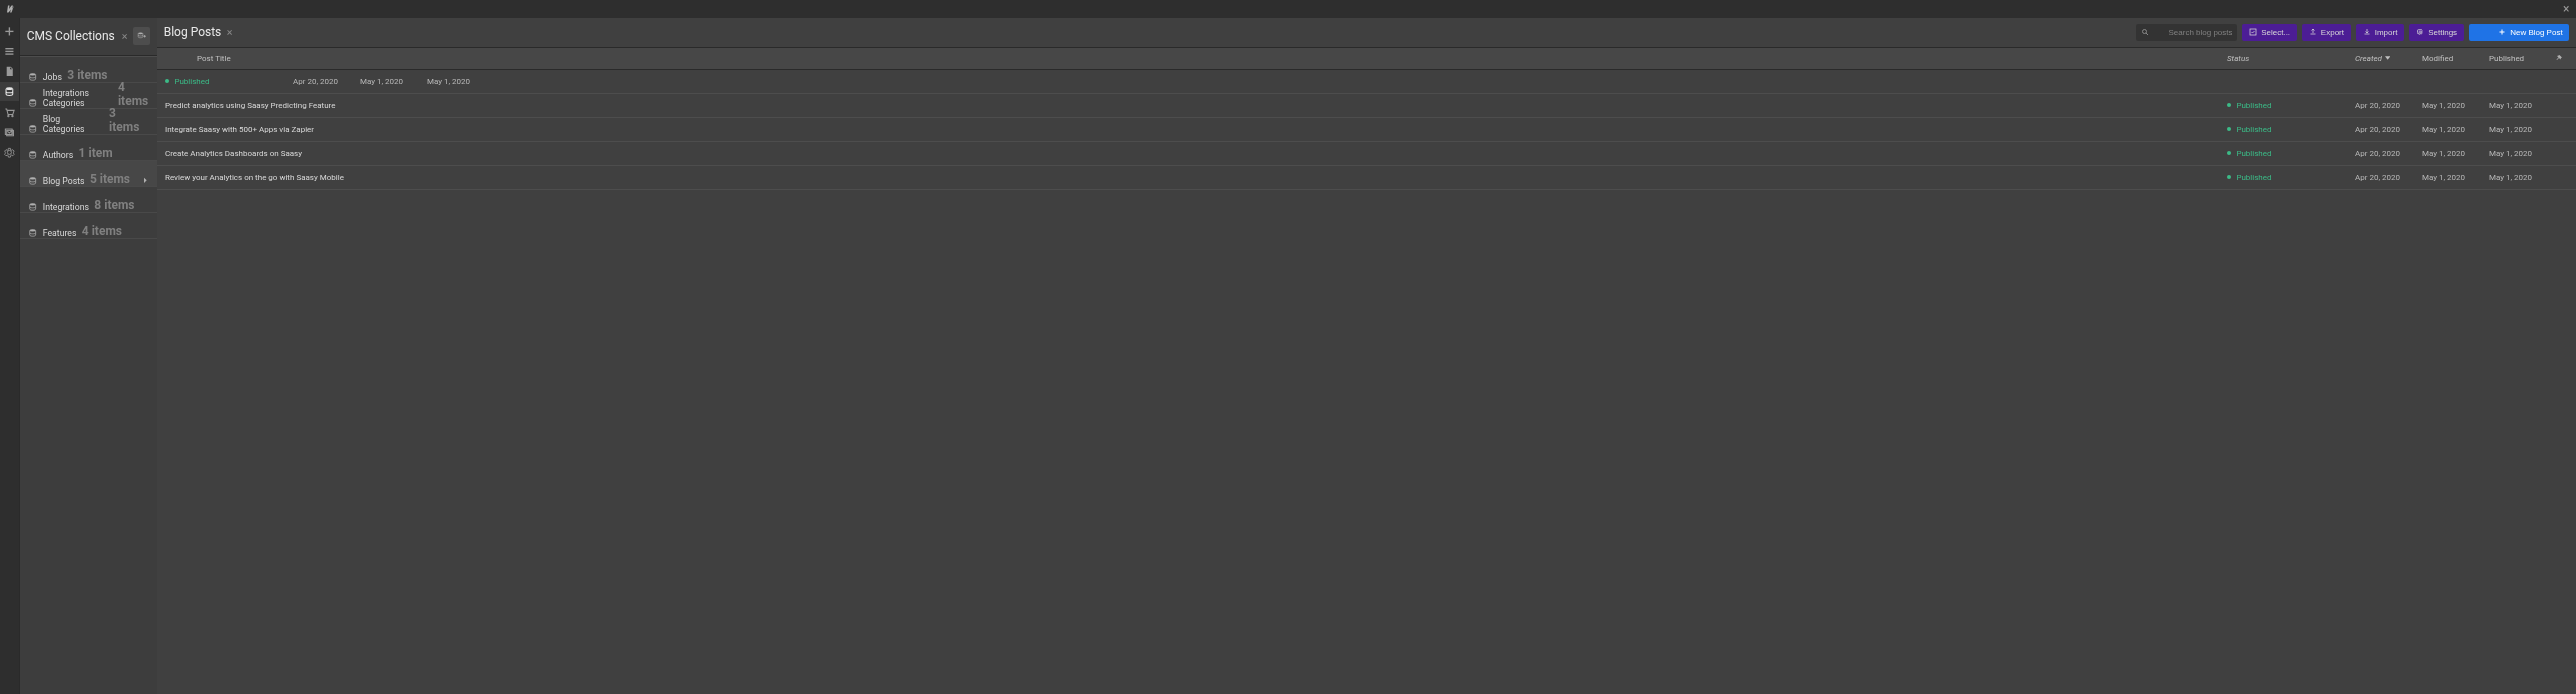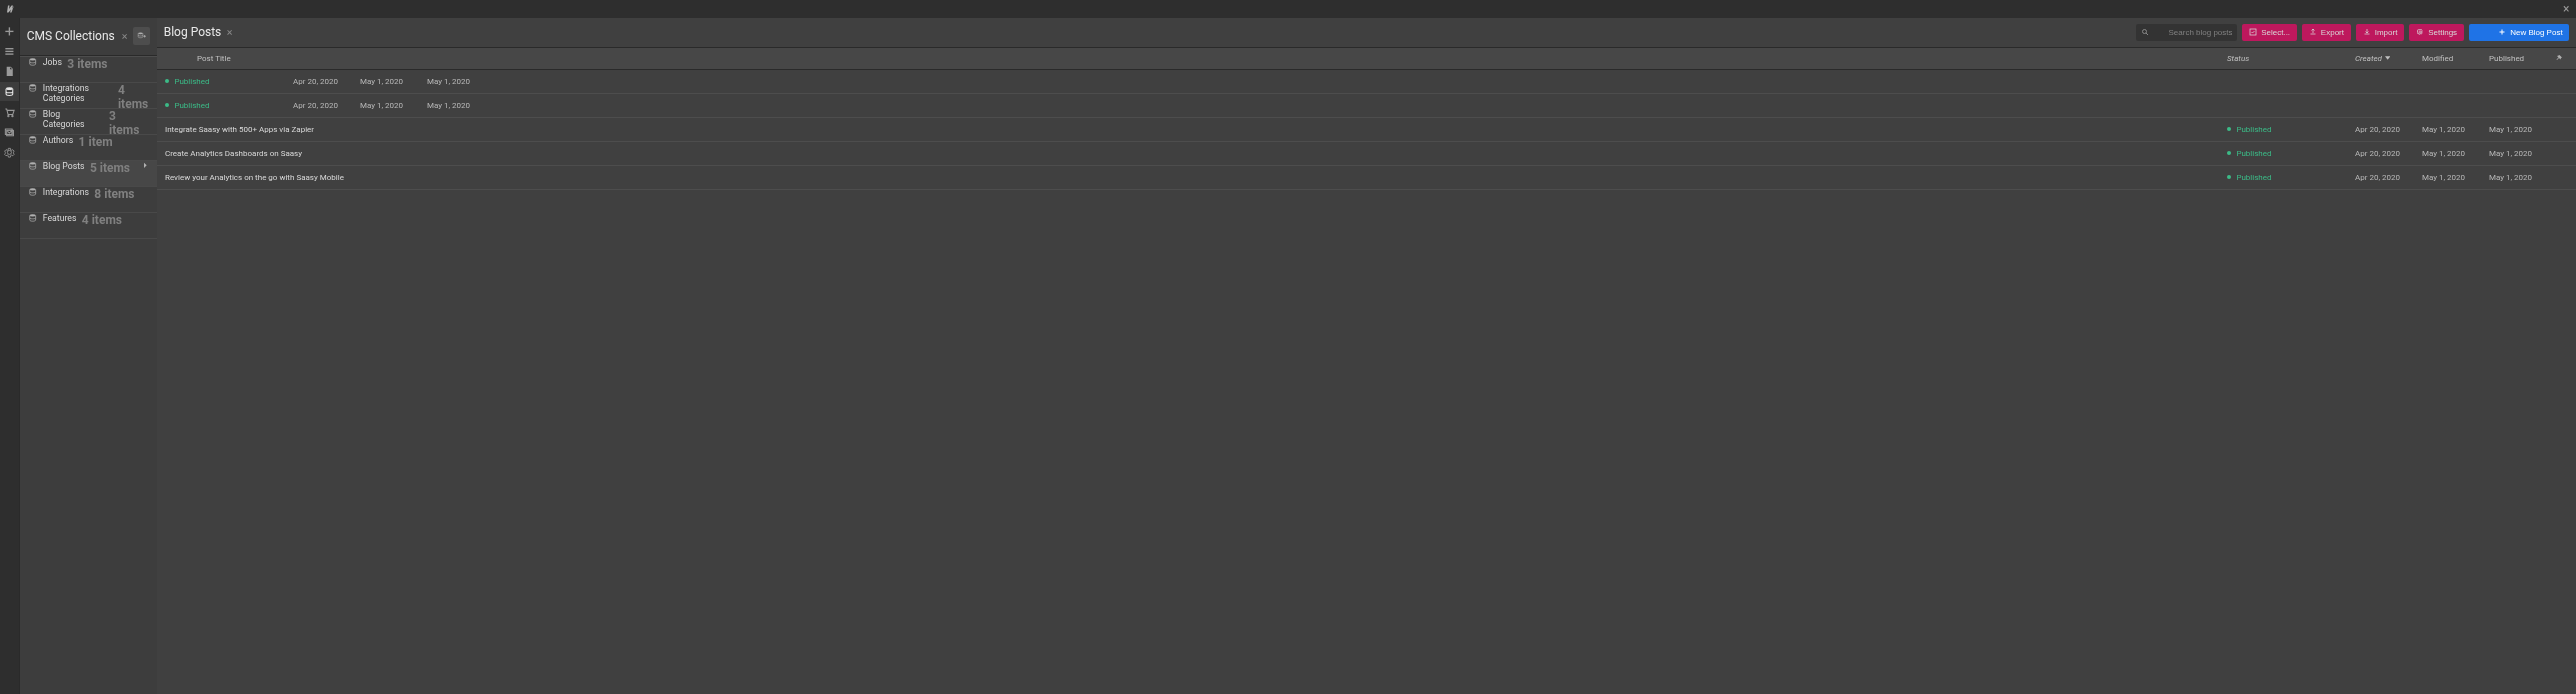--- a/index.html
+++ b/index.html
@@ -95,21 +95,21 @@
   background: #4d4d4d;
   width: 17.5px; height: 17.5px;
 }
 .icon-btn svg { width: 9.4px; height: 9.4px; }
 .close-x { font-size: 10.8px; color: #888; cursor: pointer; }
 
 .collection-list { border-top: 0.7px solid #4d4d4d; }
 .collection-item {
   height: 26px;
   display: flex;
-  align-items: flex-start;
+  align-items: flex-end;
   padding: 0 8px;
   gap: 5.4px;
   border-bottom: 0.7px solid #494949;
   cursor: pointer;
 }
 .collection-item.active {
   background: #474747;
 }
 .db-icon { width: 9.4px; height: 9.4px; color: #b0b0b0; flex-shrink: 0; }
 .db-icon svg { width: 100%; height: 100%; }
@@ -159,21 +159,21 @@
   outline: none;
   color: #d9d9d9;
   font-size: 8px;
   min-width: 0;
   margin-left: 15px;
 }
 .search-box input::placeholder { color: #808080; }
 
 .toolbar-btn {
   height: 17px;
-  background: #be185d;
+  background: #4c1d95;
   border: none;
   border-radius: 2px;
   color: #d9d9d9;
   font-size: 8px;
   padding: 0 6.7px;
   display: flex;
   align-items: center;
   gap: 4px;
   cursor: pointer;
 }
@@ -454,20 +454,21 @@
     <div class="cell-status">
       <span class="status-dot"></span>
       <span class="status-text">Published</span>
     </div>
     <div class="cell-date">Apr 20, 2020</div>
     <div class="cell-date">May 1, 2020</div>
     <div class="cell-published">May 1, 2020</div>
     <div class="cell-pin"></div>
   </div>
           <div class="table-row">
+    <div class="cell-title">Predict analytics using Saasy Predicting Feature</div>
     <div class="cell-status">
       <span class="status-dot"></span>
       <span class="status-text">Published</span>
     </div>
     <div class="cell-date">Apr 20, 2020</div>
     <div class="cell-date">May 1, 2020</div>
     <div class="cell-published">May 1, 2020</div>
     <div class="cell-pin"></div>
   </div>
           <div class="table-row">

